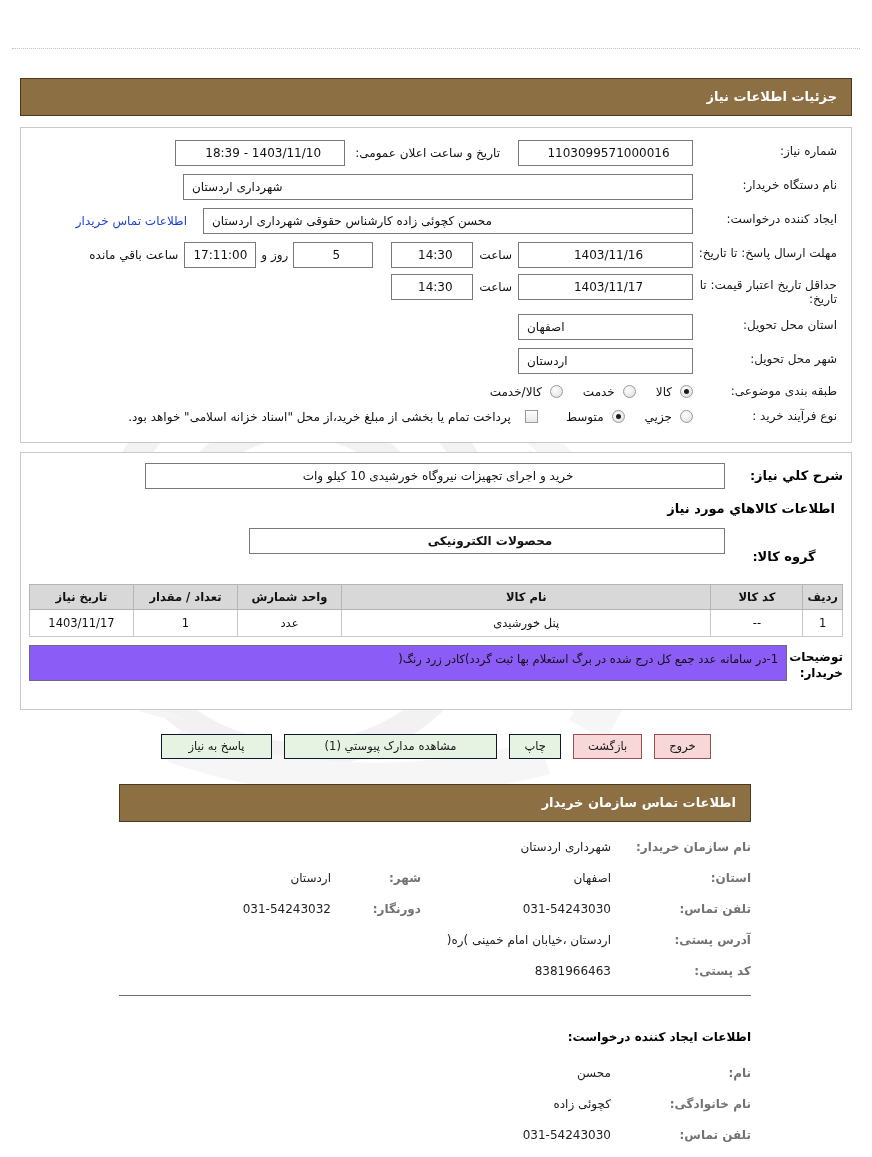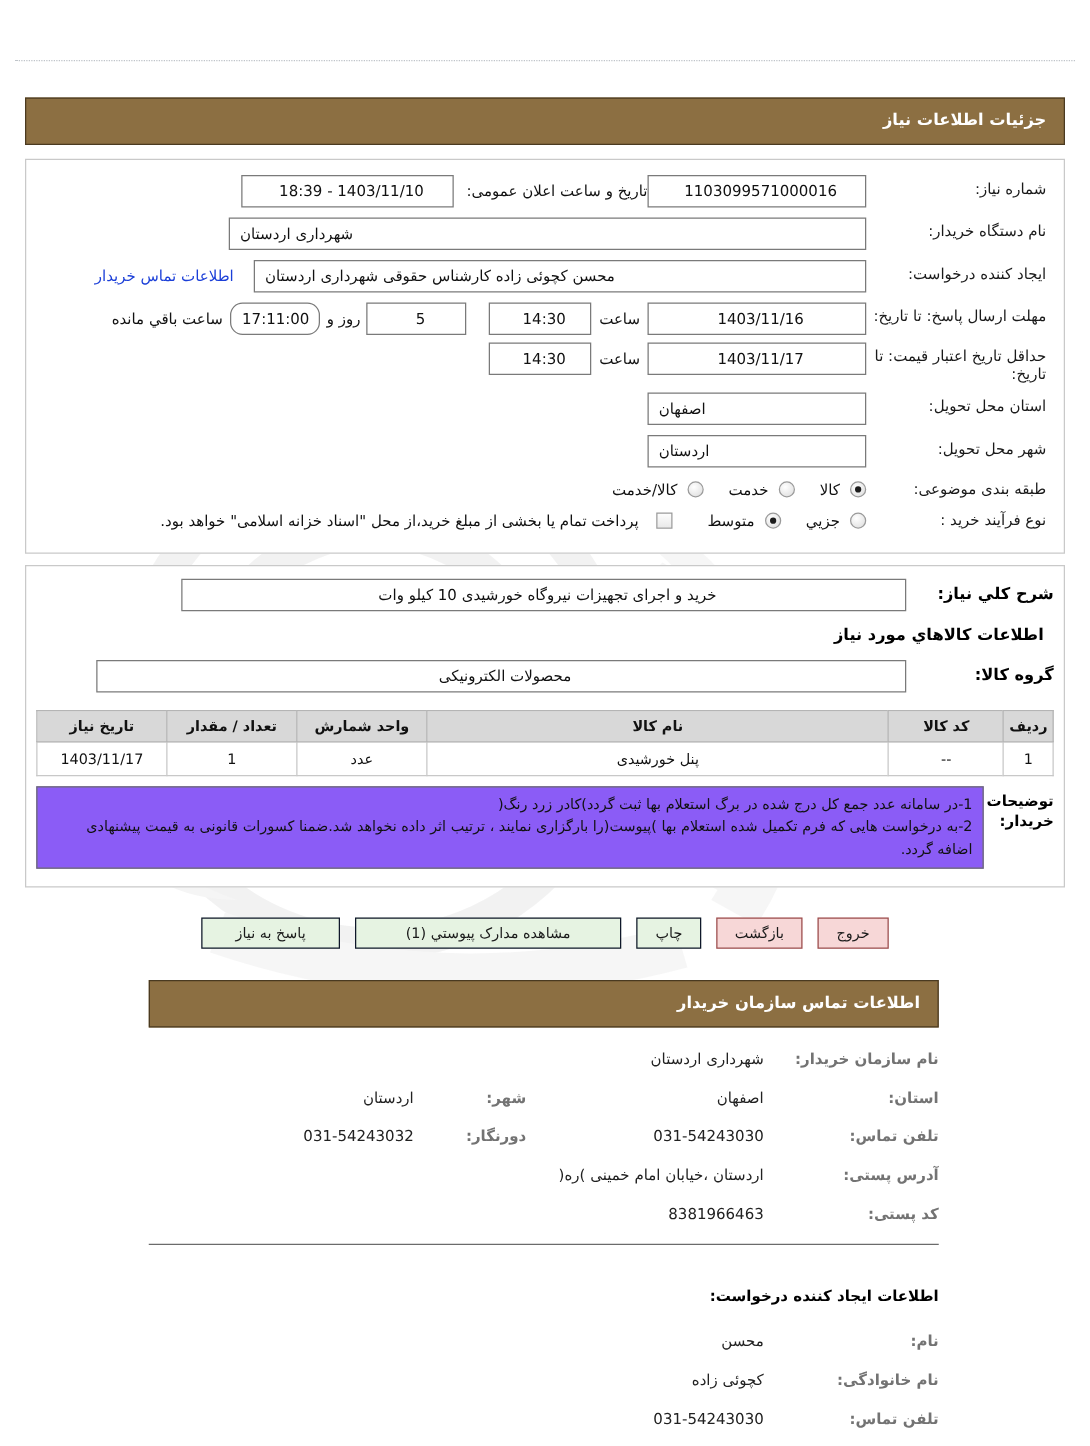--- a/index.html
+++ b/index.html
@@ -201,21 +201,21 @@
 
     <div style="position:absolute; left:20px; top:78px; width:832px;">
       <div class="section-bar">جزئیات اطلاعات نیاز</div>
     </div>
 
     <div class="panel" style="position:absolute; left:20px; top:127px; width:832px; height:316px;">
 
       <div class="row" style="padding:12px 8px 0 0;">
         <div class="lbl lbl-w">شماره نیاز:</div>
         <div class="box center" style="width:175px;">1103099571000016</div>
-        <div class="plain-txt" style="">تاریخ و ساعت اعلان عمومی:</div>
+        <div class="plain-txt" style="margin-right:18px;">تاریخ و ساعت اعلان عمومی:</div>
         <div class="box center" style="width:170px; margin-right:10px;">1403/11/10 - 18:39</div>
       </div>
 
       <div class="row" style="padding:8px 8px 0 0;">
         <div class="lbl lbl-w">نام دستگاه خریدار:</div>
         <div class="box" style="width:510px;">شهرداری اردستان</div>
       </div>
 
       <div class="row" style="padding:8px 8px 0 0;">
         <div class="lbl lbl-w">ایجاد کننده درخواست:</div>
@@ -223,21 +223,21 @@
         <div class="link" style="margin-right:16px;">اطلاعات تماس خریدار</div>
       </div>
 
       <div class="row" style="padding:8px 8px 0 0;">
         <div class="lbl lbl-w" style="line-height:14px;">مهلت ارسال پاسخ: تا تاریخ:</div>
         <div class="box center" style="width:175px;">1403/11/16</div>
         <div class="plain-txt" style="margin-right:6px;">ساعت</div>
         <div class="box center" style="width:82px; margin-right:6px;">14:30</div>
         <div class="box center" style="width:80px; margin-right:18px;">5</div>
         <div class="plain-txt" style="margin-right:5px;">روز و</div>
-        <div class="box center" style="width:72px; margin-right:5px;border-radius:10px;">17:11:00</div>
+        <div class="box center" style="width:72px; margin-right:5px;">17:11:00</div>
         <div class="plain-txt" style="margin-right:6px;">ساعت باقي مانده</div>
       </div>
 
       <div class="row" style="padding:6px 8px 0 0;">
         <div class="lbl lbl-w" style="line-height:14px;">حداقل تاریخ اعتبار قیمت: تا تاریخ:</div>
         <div class="box center" style="width:175px;">1403/11/17</div>
         <div class="plain-txt" style="margin-right:6px;">ساعت</div>
         <div class="box center" style="width:82px; margin-right:6px;">14:30</div>
       </div>
 
@@ -279,22 +279,22 @@
     <div class="panel" style="position:absolute; left:20px; top:452px; width:832px; height:258px; padding:10px 8px;">
 
       <div class="row" style="align-items:flex-start;">
         <div class="big-lbl" style="width:118px; flex:0 0 118px; line-height:26px;">شرح کلي نیاز:</div>
         <div class="box center" style="width:580px;">خرید و اجرای تجهیزات نیروگاه خورشیدی 10  کیلو وات</div>
       </div>
 
       <div class="big-lbl" style="margin:12px 8px 0 0; text-align:right;">اطلاعات کالاهاي مورد نیاز</div>
 
       <div class="row" style="margin-top:12px; align-items:flex-start;">
-        <div class="big-lbl" style="width:118px; flex:0 0 118px; text-align:right; line-height:26px;">گروه کالا:</div>
-        <div class="box center" style="width:648px;">محصولات  الکترونیکی</div>
+        <div class="big-lbl" style="width:118px; flex:0 0 118px; text-align:center; line-height:26px;margin-top:16px;">گروه کالا:</div>
+        <div class="box center" style="width:476px;font-weight:bold;">محصولات  الکترونیکی</div>
       </div>
 
       <div style="margin-top:14px;">
         <table class="goods">
           <thead>
             <tr>
               <th style="width:34px;">ردیف</th>
               <th style="width:92px;">کد کالا</th>
               <th>نام کالا</th>
               <th style="width:104px;">واحد شمارش</th>
@@ -312,21 +312,20 @@
               <td>1403/11/17</td>
             </tr>
           </tbody>
         </table>
       </div>
 
       <div class="notes-wrap">
         <div class="notes-lbl">توضیحات خریدار:</div>
         <div class="notes-box">
           <div>1-در سامانه عدد جمع کل درج شده در برگ استعلام بها ثبت گردد)کادر زرد رنگ(</div>
-          <div>2-به درخواست هایی که فرم تکمیل شده استعلام بها )پیوست(را بارگزاری  نمایند ، ترتیب اثر داده نخواهد شد.ضمنا کسورات قانونی به قیمت پیشنهادی اضافه گردد.</div>
         </div>
       </div>
     </div>
 
     <div class="btn-row" style="position:absolute; left:20px; top:722px; width:832px;">
       <div class="btn pink">خروج</div>
       <div class="btn pink">بازگشت</div>
       <div class="btn green">چاپ</div>
       <div class="btn green" style="padding:4px 40px;">مشاهده مدارک پیوستي (1)</div>
       <div class="btn green" style="padding:4px 26px;">پاسخ به نیاز</div>

